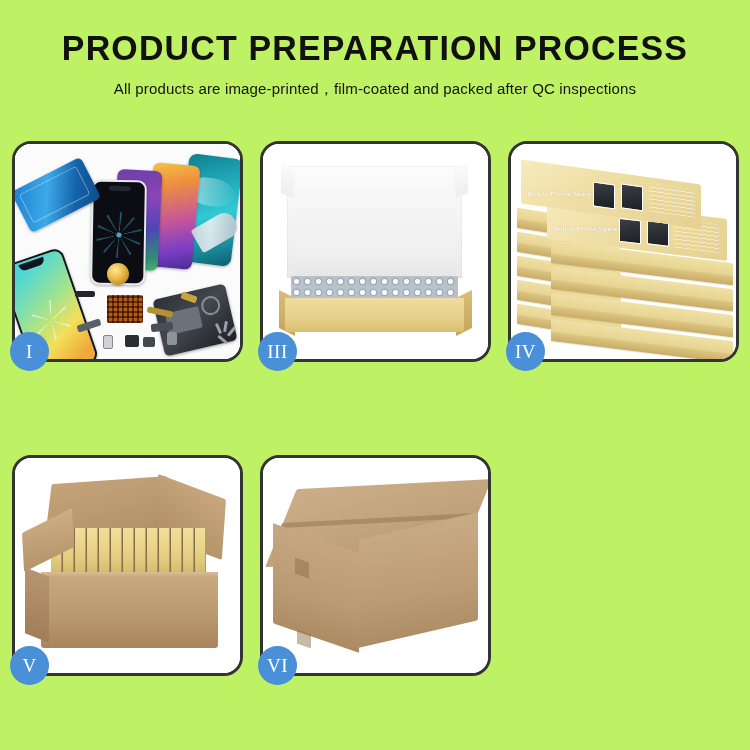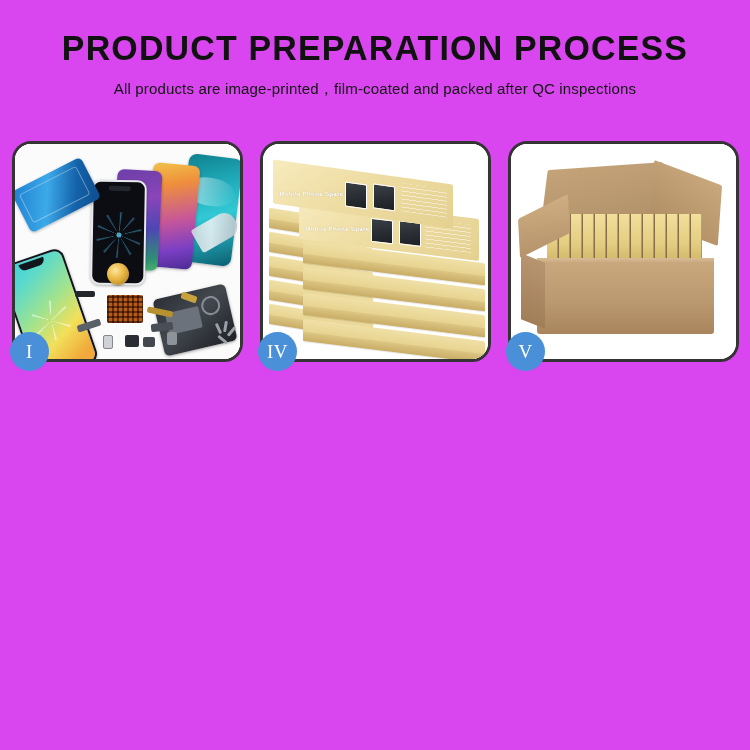--- a/index.html
+++ b/index.html
@@ -9,21 +9,21 @@
     height: 750px;
     background: #ffffff;
     font-family: "Liberation Sans", sans-serif;
     overflow: hidden;
   }
 
   #page {
     position: relative;
     width: 750px;
     height: 750px;
-    background: #d946ef;
+    background: #bef264;
   }
 
   
   .header {
     position: absolute;
     top: 0; left: 0;
     width: 750px;
     padding-top: 30px;
     text-align: center;
   }
@@ -513,20 +513,33 @@
             <span></span>
             <span></span>
             <span></span>
         </div>
         <div class="tweezer"></div>
       </div>
       <div class="badge">I</div>
     </div>
 
 
+    <div class="panel">
+      <div class="panel-clip">
+        <div class="b3">
+          <div class="b3-lid"></div>
+          <div class="b3-inner"></div>
+          <div class="b3-bubble"></div>
+          <div class="b3-leftflap"></div>
+          <div class="b3-rightflap"></div>
+          <div class="b3-front"></div>
+        </div>
+      </div>
+      <div class="badge">III</div>
+    </div>
 
     <div class="panel">
       <div class="panel-clip">
         <div class="stack">
 
           <div class="kbox" style="left:0px; top:58px; width:104px; height:20px; transform:skewY(9deg);">
               <div class="side"></div>
             </div>
           <div class="kbox" style="left:0px; top:82px; width:104px; height:20px; transform:skewY(9deg);">
               <div class="side"></div>
@@ -595,15 +608,28 @@
           </div>
           <div class="c5-flap-left"></div>
           <div class="c5-rim"></div>
           <div class="c5-body"></div>
           <div class="c5-body-left"></div>
         </div>
       </div>
       <div class="badge">V</div>
     </div>
 
+    <div class="panel">
+      <div class="panel-clip">
+        <div class="c6">
+          <div class="c6-top"></div>
+          <div class="c6-top-seam"></div>
+          <div class="c6-right"></div>
+          <div class="c6-left"></div>
+          <div class="c6-tab1"></div>
+          <div class="c6-tab2"></div>
+        </div>
+      </div>
+      <div class="badge">VI</div>
+    </div>
 
   </div>
 </div>
 
 </body></html>

